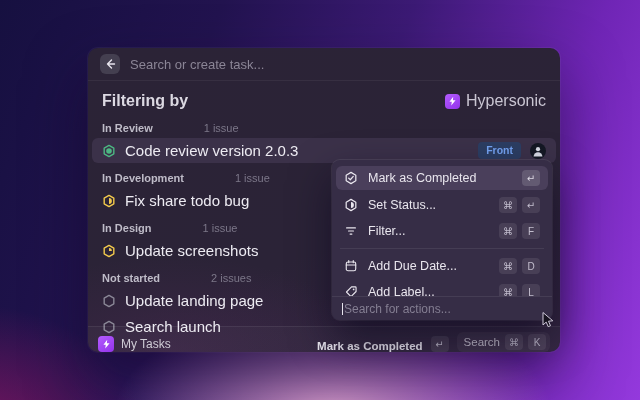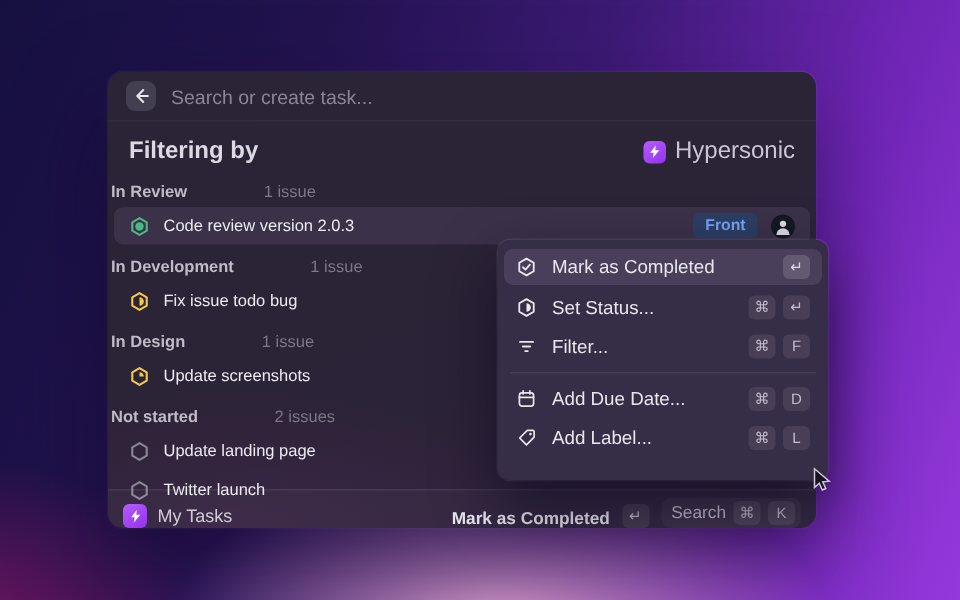--- a/index.html
+++ b/index.html
@@ -9,21 +9,21 @@
   .stage{
     position:relative; width:640px; height:400px; overflow:hidden;
     background:
       radial-gradient(55% 42% at 52% 103%, rgba(238,176,218,.92) 0%, rgba(238,176,218,0) 62%),
       radial-gradient(42% 55% at -4% 112%, rgba(148,22,104,.85) 0%, rgba(148,22,104,0) 65%),
       linear-gradient(112deg, #161040 0%, #22134f 28%, #3c1a75 52%, #6f25b5 76%, #9439dd 100%);
   }
 
   
   .card{
-    position:absolute; left:72px; top:48px; width:472px; height:304px;
+    position:absolute; left:88px; top:48px; width:472px; height:304px;
     border-radius:10px;
     background:
       radial-gradient(60% 45% at 18% 100%, rgba(124,52,128,.18) 0%, rgba(124,52,128,0) 70%),
       linear-gradient(160deg,#2b2336 0%, #2b2337 60%, #322440 100%);
     box-shadow:0 28px 60px rgba(18,8,40,.55), 0 0 0 1px rgba(255,255,255,.05);
     overflow:hidden;
   }
 
   .search-row{ height:33px; display:flex; align-items:center; gap:10px; padding:0 12px;
     border-bottom:1px solid rgba(255,255,255,.06); }
@@ -34,28 +34,28 @@
   .search-input::placeholder{ color:#8b8596; }
 
   .filter-row{ margin-top:8px; height:24px; display:flex; align-items:center;
     justify-content:space-between; padding:0 14px; }
   .filter-label{ font-size:16px; font-weight:bold; color:#dcd9e2; }
   .ws-badge{ display:flex; align-items:center; gap:6px; font-size:16px; color:#c9c5d2; }
 
   .bolt-sq{ width:15px; height:15px; border-radius:4px; display:flex; align-items:center;
     justify-content:center; background:linear-gradient(145deg,#b45cff,#9333ea); flex:0 0 auto; }
 
-  .sec-header{ margin-top:6px; height:18px; display:flex; align-items:center; gap:10px; padding:0 2px; }
+  .sec-header{ margin-top:6px; height:18px; display:flex; align-items:center; gap:10px; padding:0 14px; }
   .sec-label{ font-size:11px; font-weight:bold; color:#bfbcc8; }
   .sec-count{ font-size:11px; color:#7c7789;margin-left:41px; }
 
   .task-row{ margin:1px 4px 0; height:25px; border-radius:6px; display:flex; align-items:center;
     gap:9px; padding:0 10px; cursor:pointer; }
   .task-row.selected{ background:#3b3149; }
-  .task-title{ font-size:11px; color:#edebf2; white-space:nowrap; }
+  .task-title{ font-size:15px; color:#edebf2; white-space:nowrap; }
   .spacer{ flex:1; }
   .front-pill{ font-size:10.5px; font-weight:bold; color:#74a3f3; background:#2c3e63;
     padding:2px 8px 3px; border-radius:4px; }
   .avatar{ width:16px; height:16px; border-radius:50%; background:#141824; display:flex;
     align-items:center; justify-content:center; flex:0 0 auto; overflow:hidden; }
 
   .card-footer{ position:absolute; left:0; right:0; bottom:0; height:26px;
     border-top:1px solid rgba(255,255,255,.07); background:rgba(255,255,255,.025);
     display:flex; align-items:flex-end; padding:0 10px; gap:8px;margin-top:20px; }
   .footer-ws{ display:flex; align-items:center; gap:7px; font-size:12px; color:#cfccd6; }
@@ -145,21 +145,21 @@
 
     <div class="sec-header">
       <span class="sec-label">In Development</span>
       <span class="sec-count">1 issue</span>
     </div>
     <div class="task-row">
       <svg class="micon" width="14" height="14" viewBox="0 0 16 16">
         <polygon points="8,1.6 13.5,4.8 13.5,11.2 8,14.4 2.5,11.2 2.5,4.8" fill="none" stroke="#f2c94c" stroke-width="1.6" stroke-linejoin="round"></polygon>
         <path d="M8 4.7a3.3 3.3 0 0 1 0 6.6Z" fill="#f2c94c"></path>
       </svg>
-      <span class="task-title">Fix issue todo bug</span>
+      <span class="task-title">Fix share todo bug</span>
     </div>
 
     <div class="sec-header">
       <span class="sec-label">In Design</span>
       <span class="sec-count">1 issue</span>
     </div>
     <div class="task-row">
       <svg class="micon" width="14" height="14" viewBox="0 0 16 16">
         <polygon points="8,1.6 13.5,4.8 13.5,11.2 8,14.4 2.5,11.2 2.5,4.8" fill="none" stroke="#f2c94c" stroke-width="1.6" stroke-linejoin="round"></polygon>
         <path d="M8 8V4.7A3.3 3.3 0 0 1 11.3 8Z" fill="#f2c94c"></path>
@@ -174,21 +174,21 @@
     <div class="task-row">
       <svg class="micon" width="14" height="14" viewBox="0 0 16 16">
         <polygon points="8,1.6 13.5,4.8 13.5,11.2 8,14.4 2.5,11.2 2.5,4.8" fill="none" stroke="#8a8796" stroke-width="1.6" stroke-linejoin="round"></polygon>
       </svg>
       <span class="task-title">Update landing page</span>
     </div>
     <div class="task-row">
       <svg class="micon" width="14" height="14" viewBox="0 0 16 16">
         <polygon points="8,1.6 13.5,4.8 13.5,11.2 8,14.4 2.5,11.2 2.5,4.8" fill="none" stroke="#8a8796" stroke-width="1.6" stroke-linejoin="round"></polygon>
       </svg>
-      <span class="task-title">Twitter launch</span>
+      <span class="task-title">Search launch</span>
     </div>
 
     <div class="card-footer">
       <span class="footer-ws">
         <span class="bolt-sq" style="width:16px;height:16px;">
           <svg width="9" height="10" viewBox="0 0 10 11">
               <path d="M5.8.8 1.6 6.4h2.6L3.6 10.4 8.4 4.6H5.4Z" fill="#fff"></path>
             </svg>
         </span>
         <span>My Tasks</span>
@@ -261,19 +261,23 @@
           <circle cx="11" cy="5" r="1" fill="#e9e6ee"></circle>
         </svg>
         <span class="menu-label">Add Label...</span>
         <span class="menu-keys">
           <span class="kbd">⌘</span>
           <span class="kbd">L</span>
         </span>
       </div>
     </div>
 
+    <div class="menu-input-row">
+      <span class="caret"></span>
+      <input class="menu-search" placeholder="Search for actions..." style="">
+    </div>
   </div>
 
   <svg class="cursor" width="14" height="18" viewBox="0 0 14 18">
     <path d="M2 1.5 2 14l3.2-2.9 2 4.6 2.3-1-2-4.5 4.3-.4Z" fill="#17131f" stroke="#cfc8da" stroke-width="1"></path>
   </svg>
 
 </div>
 
 </body></html>

